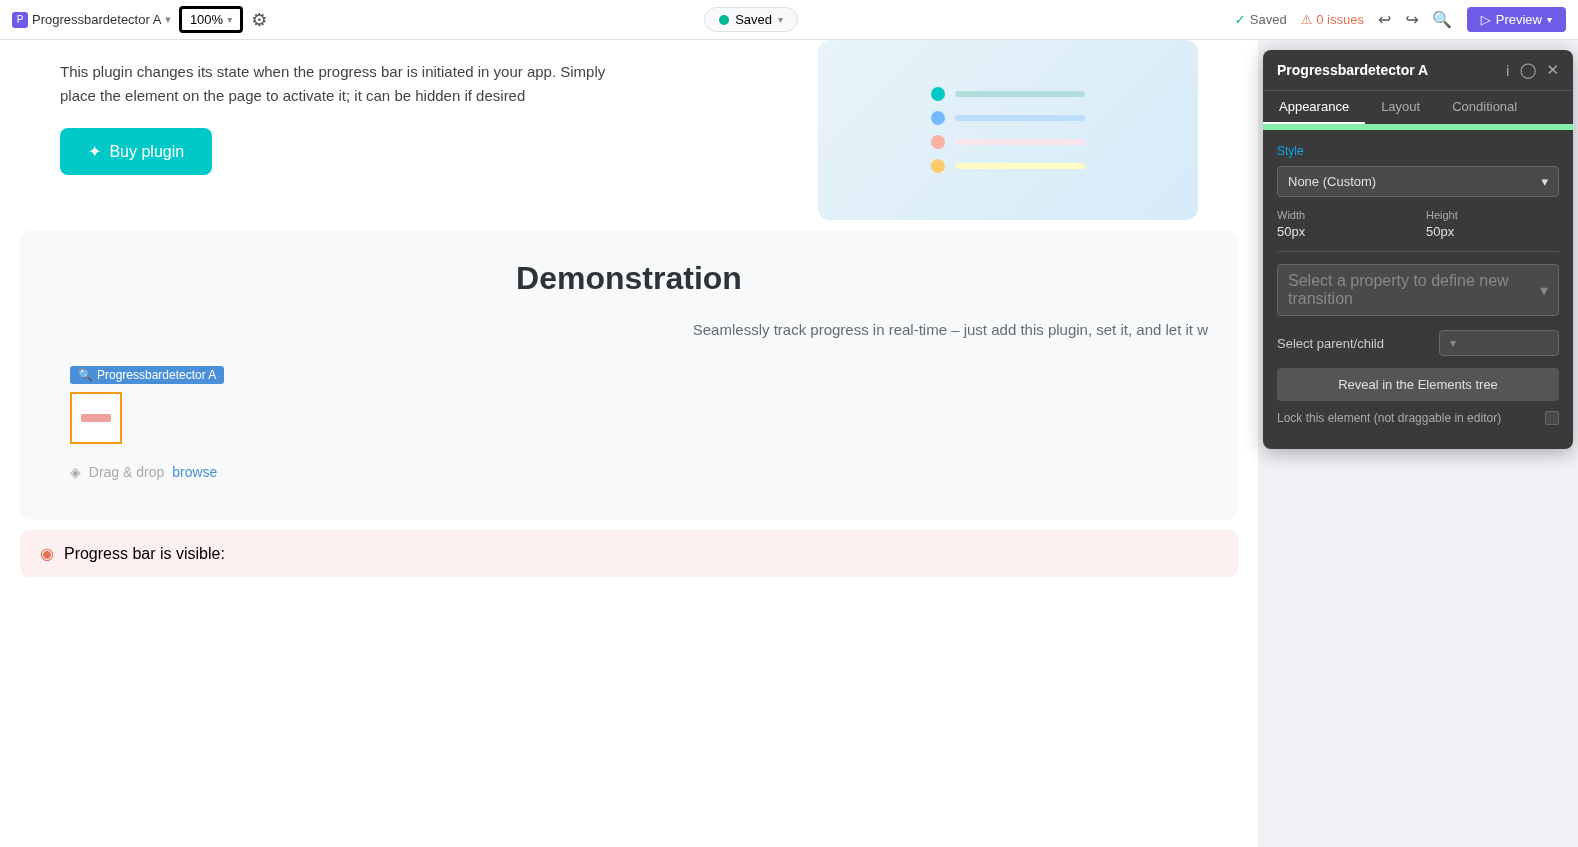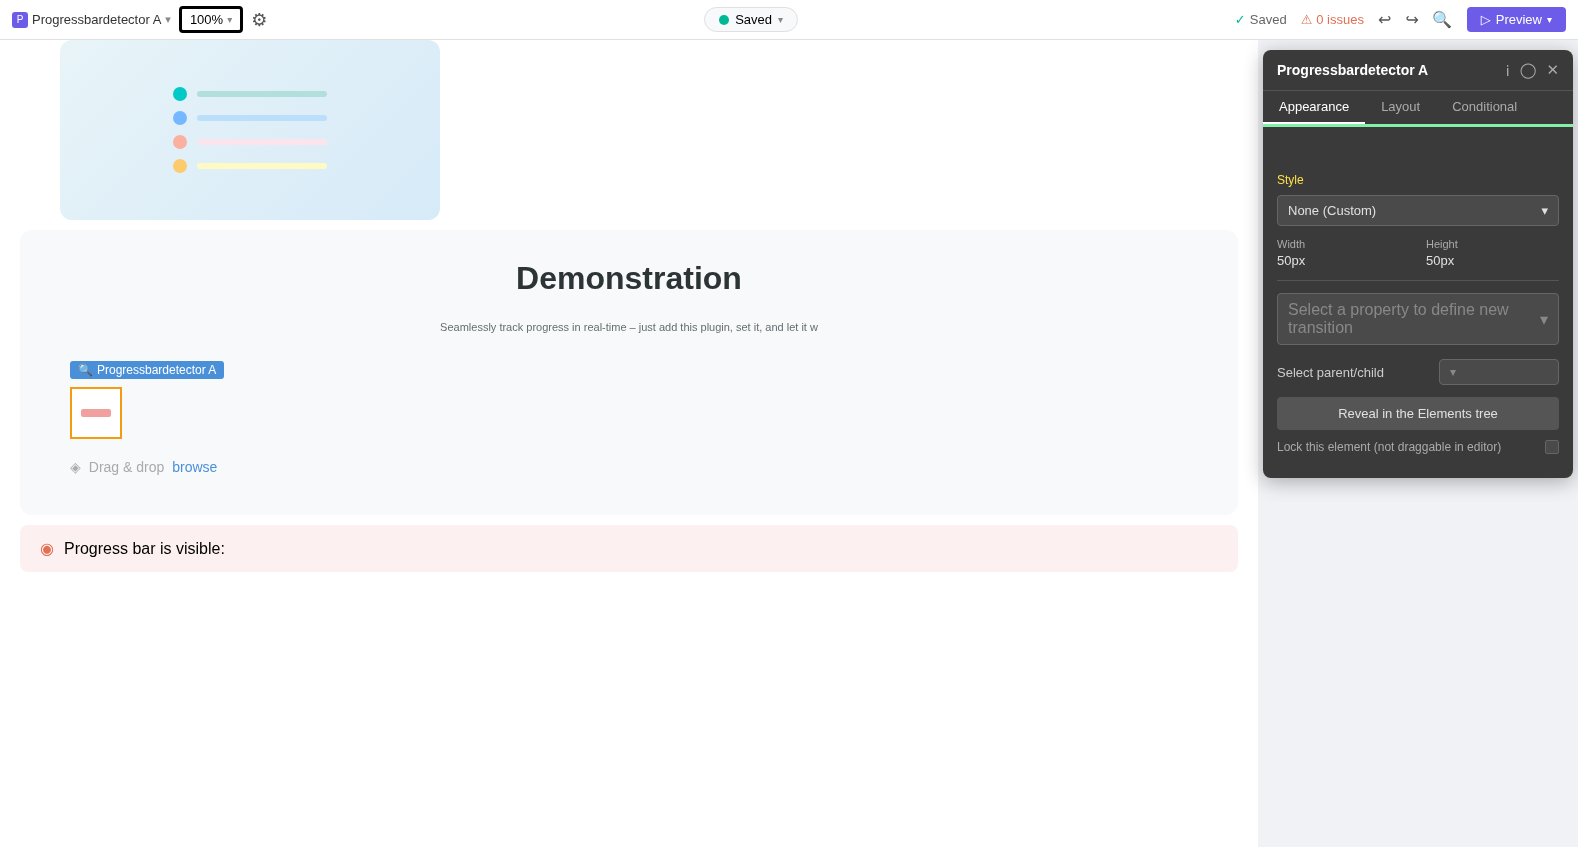--- a/index.html
+++ b/index.html
@@ -163,23 +163,23 @@
       padding: 30px;
     }
     .demo-title {
       font-size: 32px;
       font-weight: 700;
       color: #2d3436;
       text-align: center;
       margin-bottom: 24px;
     }
     .demo-subtitle {
-      font-size: 11px;
+      font-size: 15px;
       color: #636e72;
-      text-align: center;
+      text-align: right;
       margin-bottom: 24px;
     }
 
     
     .element-selected-area {
       position: relative;
       display: inline-block;
     }
     .element-label {
       position: absolute;
@@ -248,41 +248,40 @@
       color: #fff;
     }
     .panel-icons {
       display: flex; align-items: center; gap: 10px;
     }
     .panel-icon {
       color: #aaa; cursor: pointer; font-size: 15px;
     }
     .panel-tabs {
       display: flex;
-      border-bottom: 3px solid #86efac;
+      border-bottom: 6px solid #86efac;
     }
     .panel-tab {
       padding: 8px 16px;
       font-size: 13px;
       cursor: pointer;
       color: #aaa;
       border-bottom: 2px solid transparent;
     }
     .panel-tab.active {
       color: #fff;
       border-bottom: 2px solid #fff;
     }
     .panel-body {
       padding: 14px;
     }
     .panel-section-label {
       font-size: 12px;
-      color: #fde047;
+      color: #0ea5e9;
       margin-bottom: 8px;
-      margin-top: 32px;
     }
     .panel-dropdown {
       width: 100%;
       background: #4a4a4a;
       border: 1px solid #666;
       border-radius: 4px;
       padding: 7px 10px;
       color: #e0e0e0;
       font-size: 13px;
       display: flex; justify-content: space-between; align-items: center;
@@ -454,20 +453,27 @@
       <span style="font-size:10px;">▾</span>
     </button>
   </div>
 </div>
 
 <div class="main-content">
 
   <div class="page-area">
 
     <div class="hero-section">
+      <div class="hero-text">
+        <p class="hero-desc">This plugin changes its state when the progress bar is initiated in your app. Simply place the element on the page to activate it; it can be hidden if desired</p>
+        <button class="buy-btn">
+          <span>✦</span>
+          <span>Buy plugin</span>
+        </button>
+      </div>
       <div class="hero-image">
         <div class="slider-decorative">
           <div class="slider-item">
             <div class="slider-knob" style="background:#00c9c8;"></div>
             <div class="slider-track" style="background:#b2dfdb; width:120px;"></div>
           </div>
           <div class="slider-item">
             <div class="slider-knob" style="background:#74b9ff;"></div>
             <div class="slider-track" style="background:#bbdefb; width:100px;"></div>
           </div>

